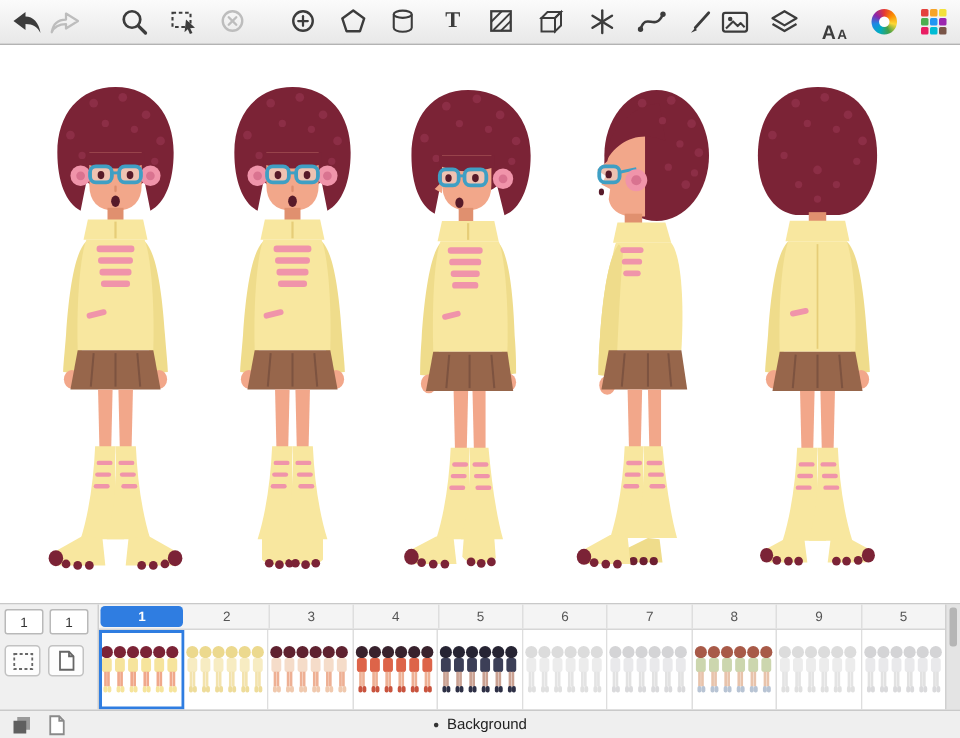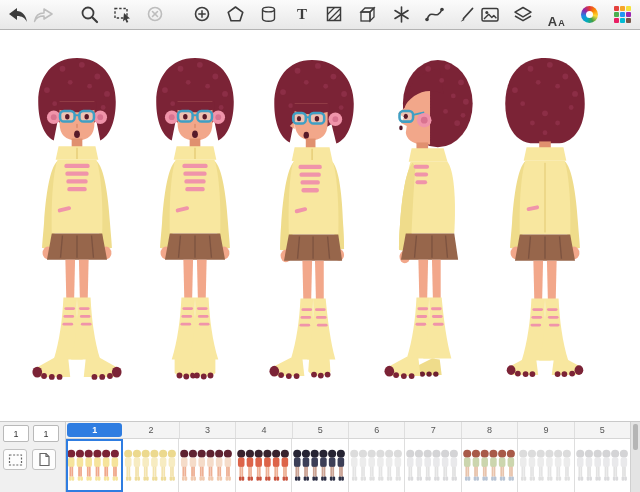--- a/index.html
+++ b/index.html
@@ -721,14 +721,32 @@
             </svg>
           </div>
       </div>
     </div>
 
     <div class="tl-scroll">
         <div class="sthumb"></div>
       </div>
   </div>
 
+  <div class="layerbar">
+    <button class="lbtn">
+      <svg width="15" height="15" viewBox="0 0 15 15">
+          <rect x="4.5" y="2" width="8.5" height="8.5" fill="#9a9a9a"></rect>
+          <rect x="2" y="4.5" width="8.5" height="8.5" fill="#5f5f5f"></rect>
+        </svg>
+    </button>
+    <button class="lbtn">
+      <svg width="14" height="15" viewBox="0 0 14 15">
+          <path d="M2.5,1.5 L8.5,1.5 L11.5,4.5 L11.5,13.5 L2.5,13.5 Z" fill="#fff" stroke="#8a8a8a" stroke-width="1.2"></path>
+          <path d="M8.5,1.5 L8.5,4.5 L11.5,4.5" fill="none" stroke="#8a8a8a" stroke-width="1.2"></path>
+        </svg>
+    </button>
+    <div class="layer-label">
+      <span class="dot">●</span>
+      <span>Background</span>
+    </div>
+  </div>
 
 </div>
 
 </body></html>

